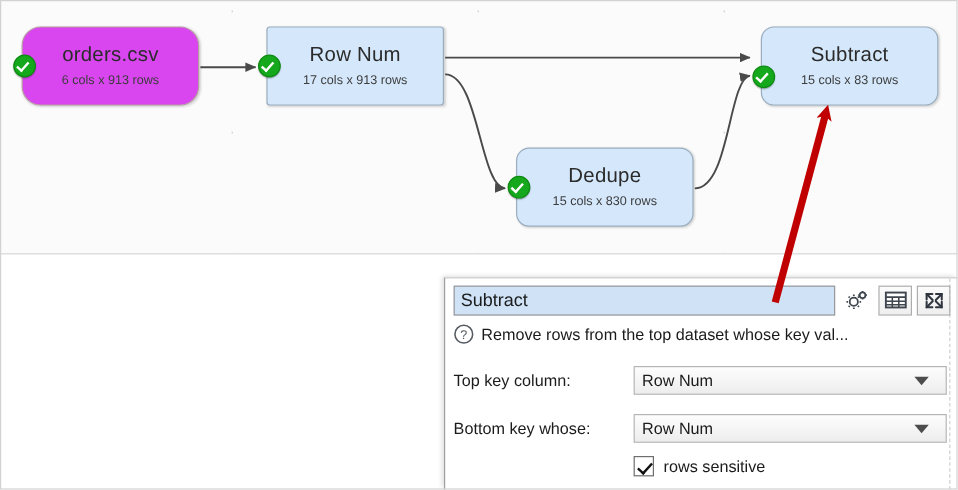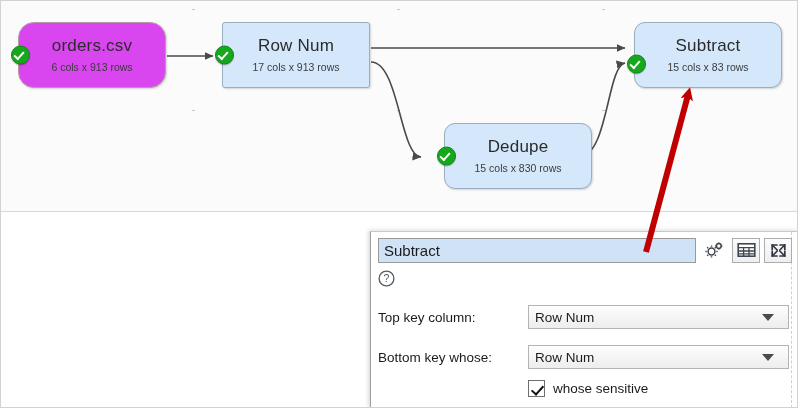--- a/index.html
+++ b/index.html
@@ -286,21 +286,21 @@
     <div class="node-title">orders.csv</div>
     <div class="node-sub">6 cols x 913 rows</div>
   </div>
 
   <div class="node blue square" style="left:222px; top:22px; width:148px; height:66px;">
     <div class="badge"></div>
     <div class="node-title">Row Num</div>
     <div class="node-sub">17 cols x 913 rows</div>
   </div>
 
-  <div class="node blue rounded" style="left:444px; top:123px; width:148px; height:66px;">
+  <div class="node blue rounded" style="left:430px; top:123px; width:148px; height:66px;">
     <div class="badge"></div>
     <div class="node-title">Dedupe</div>
     <div class="node-sub">15 cols x 830 rows</div>
   </div>
 
   <div class="node blue rounded" style="left:634px; top:22px; width:148px; height:66px;">
     <div class="badge" style="top:41px;"></div>
     <div class="node-title">Subtract</div>
     <div class="node-sub">15 cols x 83 rows</div>
   </div>
@@ -355,39 +355,40 @@
           </g>
         </svg>
       </div>
     </div>
 
     <div class="desc-row">
       <svg class="help-icon" viewBox="0 0 17 17" aria-hidden="true">
         <circle cx="8.5" cy="8.5" r="7.4" fill="none" stroke="#555b61" stroke-width="1.3"></circle>
         <text x="8.5" y="12.4" text-anchor="middle" font-family="Liberation Sans, sans-serif" font-size="10.5" fill="#555b61">?</text>
       </svg>
+      <div class="desc-text">Remove rows from the top dataset whose key val...</div>
     </div>
 
     <div class="field-row">
       <div class="field-label">Top key column:</div>
       <div class="combo">
         <span class="combo-value">Row Num</span>
         <span class="caret"></span>
       </div>
     </div>
 
     <div class="field-row">
       <div class="field-label">Bottom key whose:</div>
       <div class="combo">
         <span class="combo-value">Row Num</span>
         <span class="caret"></span>
       </div>
     </div>
 
     <div class="check-row">
       <div class="checkbox"></div>
-      <div class="check-label">whose sensitive</div>
+      <div class="check-label">rows sensitive</div>
     </div>
 
   </div>
 </div>
 
 <div id="page-frame"></div>
 
 </body></html>

